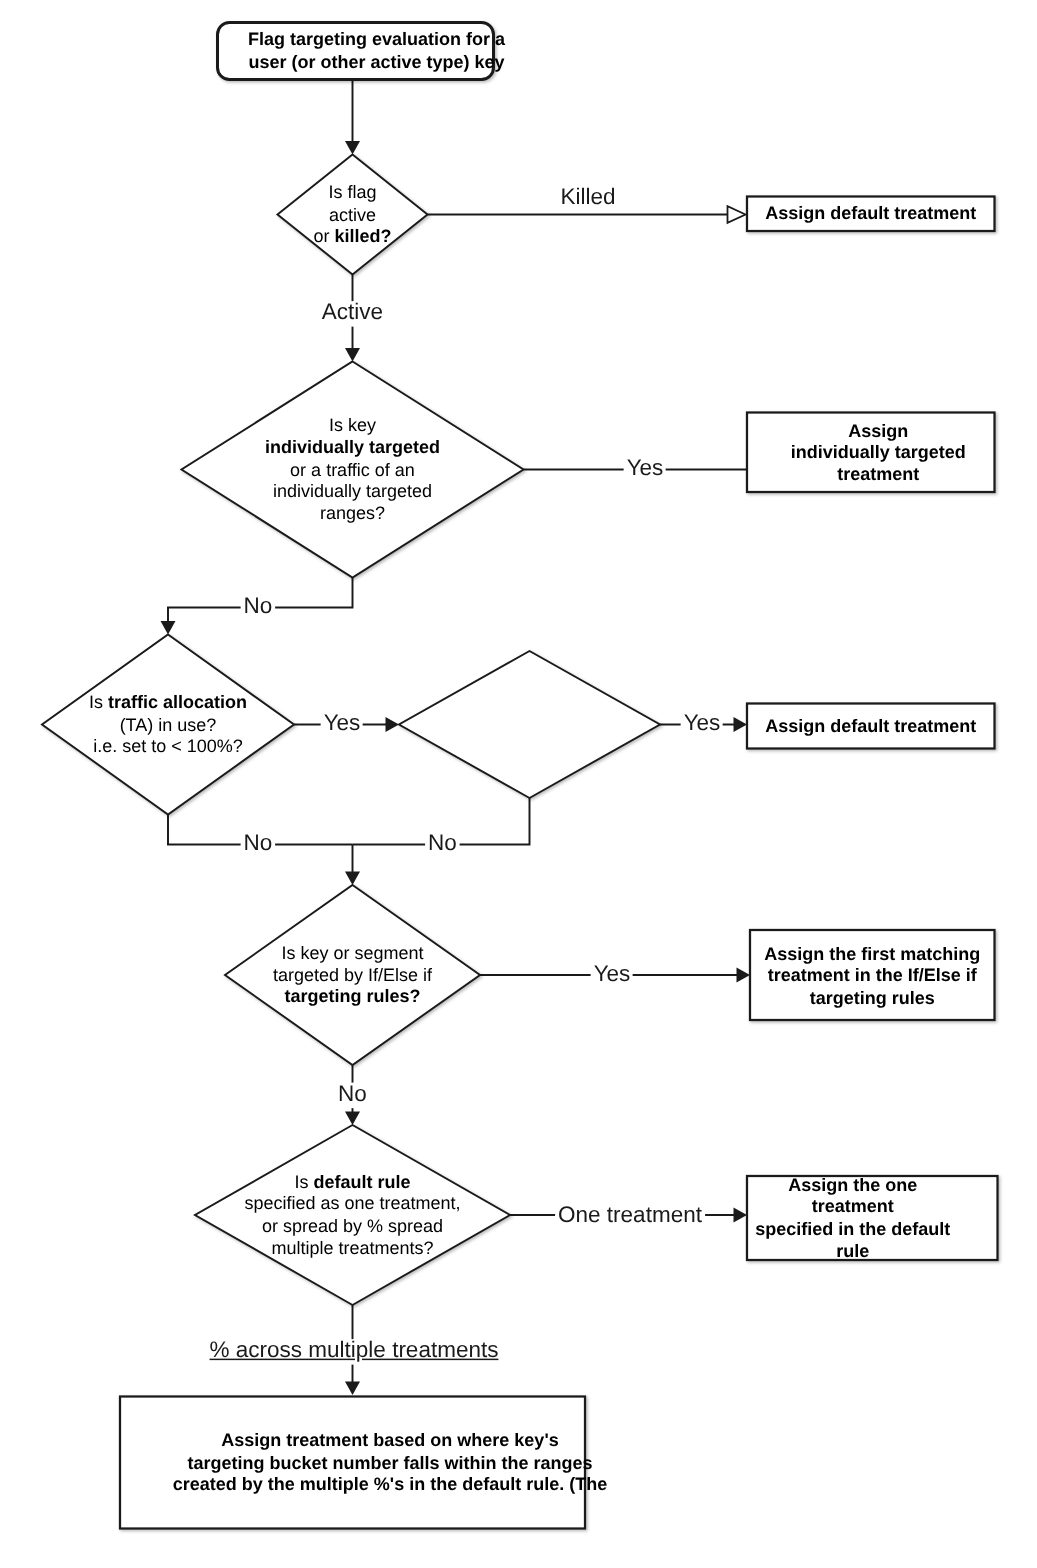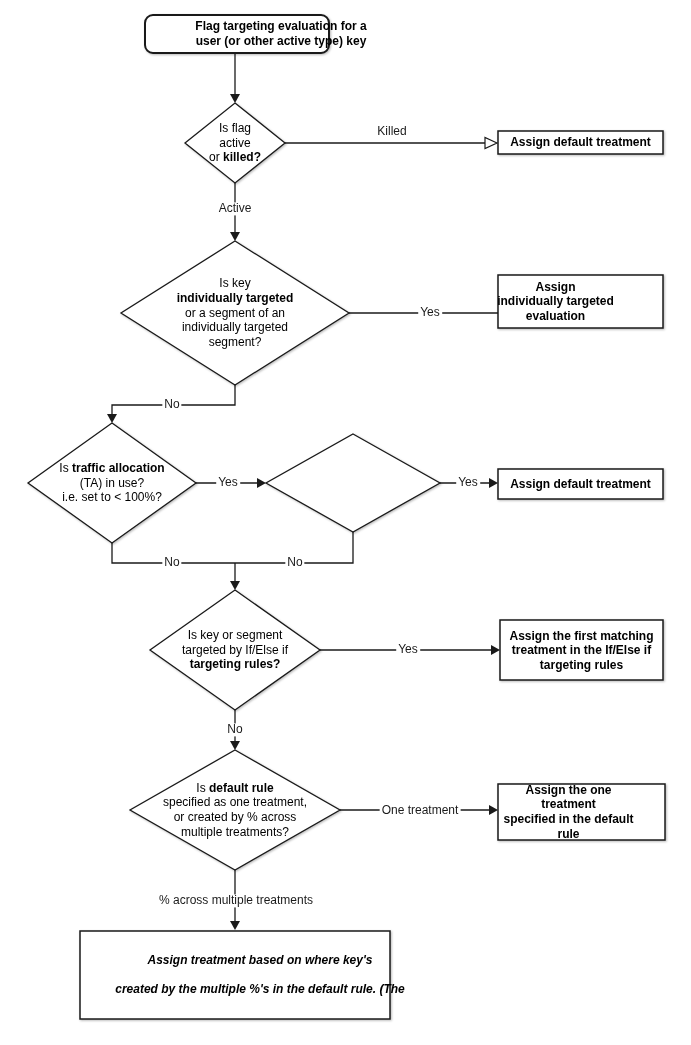--- a/index.html
+++ b/index.html
@@ -16,21 +16,21 @@
   .diamond { stroke-width:1.3; }
   .rectbox { stroke-width:1.5; }
   .startbox { stroke-width:2; }
   .node-text {
     position:absolute; display:flex; align-items:center; justify-content:center;
     text-align:center; font-size:12px; line-height:1.22; pointer-events:none;
   }
   .bold { font-weight:bold; }
   .edge-label {
     position:absolute; transform:translate(-50%,-50%);
-    background:#ffffff; font-size:12px; line-height:1.1;
+    background:#ffffff; font-size:15px; line-height:1.1;
     padding:0 2px; white-space:nowrap; color:#1a1a1a;
   }
 </style>
 </head>
 <body>
 
 <div class="canvas">
 
   <svg class="layer edges" width="691" height="1045" viewBox="0 0 691 1045">
     <path d="M235 53 V95"></path>
@@ -82,51 +82,51 @@
       <polygon class="shape diamond" points="353,434 440,483 353,532 266,483"></polygon>
       <rect class="shape rectbox" x="498" y="469" width="165" height="30"></rect>
       <polygon class="shape diamond" points="235,590 320,650 235,710 150,650"></polygon>
       <rect class="shape rectbox" x="500" y="620" width="163" height="60"></rect>
       <polygon class="shape diamond" points="235,750 340,810 235,870 130,810"></polygon>
       <rect class="shape rectbox" x="498" y="784" width="167" height="56"></rect>
       <rect class="shape rectbox" x="80" y="931" width="310" height="88"></rect>
     </g>
   </svg>
 
-  <div class="node-text bold" style="left:145px; top:15px; width:212px; height:38px;margin-left:30px;">
+  <div class="node-text bold" style="left:145px; top:15px; width:212px; height:38px;">
     <div><span>Flag targeting evaluation for a</span><br><span>user (or other active type) key</span></div>
   </div>
 
   <div class="node-text" style="left:183px; top:108px; width:104px; height:70px;">
     <div>
       <span>Is flag</span><br>
       <span>active</span><br>
       <span>or </span><span class="bold">killed?</span>
     </div>
   </div>
 
   <div class="node-text bold" style="left:498px; top:131px; width:165px; height:23px;">
     <div>Assign default treatment</div>
   </div>
 
   <div class="node-text" style="left:121px; top:261px; width:228px; height:104px;">
     <div>
       <span>Is key</span><br>
       <span class="bold">individually targeted</span><br>
-      <span>or a segment of an</span><br>
+      <span>or a traffic of an</span><br>
       <span>individually targeted</span><br>
-      <span>segment?</span>
+      <span>ranges?</span>
     </div>
   </div>
 
-  <div class="node-text bold" style="left:486px; top:275px; width:139px; height:53px;border-radius:25px;">
+  <div class="node-text bold" style="left:516px; top:275px; width:139px; height:53px;border-radius:25px;">
     <div>
       <span>Assign</span><br>
       <span>individually targeted</span><br>
-      <span>evaluation</span>
+      <span>treatment</span>
     </div>
   </div>
 
   <div class="node-text" style="left:28px; top:443px; width:168px; height:80px;">
     <div>
       <span>Is </span><span class="bold">traffic allocation</span><br>
       <span>(TA) in use?</span><br>
       <span>i.e. set to &lt; 100%?</span>
     </div>
   </div>
@@ -149,46 +149,46 @@
       <span>Assign the first matching</span><br>
       <span>treatment in the If/Else if</span><br>
       <span>targeting rules</span>
     </div>
   </div>
 
   <div class="node-text" style="left:130px; top:770px; width:210px; height:80px;">
     <div>
       <span>Is </span><span class="bold">default rule</span><br>
       <span>specified as one treatment,</span><br>
-      <span>or created by % across</span><br>
+      <span>or spread by % spread</span><br>
       <span>multiple treatments?</span>
     </div>
   </div>
 
   <div class="node-text bold" style="left:498px; top:784px; width:141px; height:56px;">
     <div>
       <span>Assign the one treatment</span><br>
       <span>specified in the default rule</span>
     </div>
   </div>
 
-  <div class="node-text bold" style="left:80px; top:931px; width:360px; height:88px;font-style:italic;">
+  <div class="node-text bold" style="left:80px; top:931px; width:360px; height:88px;">
     <div>
       <span>Assign treatment based on where key's</span><br>
-      <br>
+      <span>targeting bucket number falls within the ranges</span><br>
       <span>created by the multiple %'s in the default rule. (The</span><br>
     </div>
   </div>
 
   <span class="edge-label" style="left:392px; top:132px;">Killed</span>
   <span class="edge-label" style="left:235px; top:209px;">Active</span>
   <span class="edge-label" style="left:430px; top:313px;">Yes</span>
   <span class="edge-label" style="left:172px; top:405px;">No</span>
   <span class="edge-label" style="left:228px; top:483px;">Yes</span>
   <span class="edge-label" style="left:468px; top:483px;">Yes</span>
   <span class="edge-label" style="left:172px; top:563px;">No</span>
   <span class="edge-label" style="left:295px; top:563px;">No</span>
   <span class="edge-label" style="left:408px; top:650px;">Yes</span>
   <span class="edge-label" style="left:235px; top:730px;">No</span>
   <span class="edge-label" style="left:420px; top:811px;">One treatment</span>
-  <span class="edge-label" style="left:236px; top:901px;">% across multiple treatments</span>
+  <span class="edge-label" style="left:236px; top:901px;text-decoration:underline;">% across multiple treatments</span>
 
 </div>
 
 </body></html>

